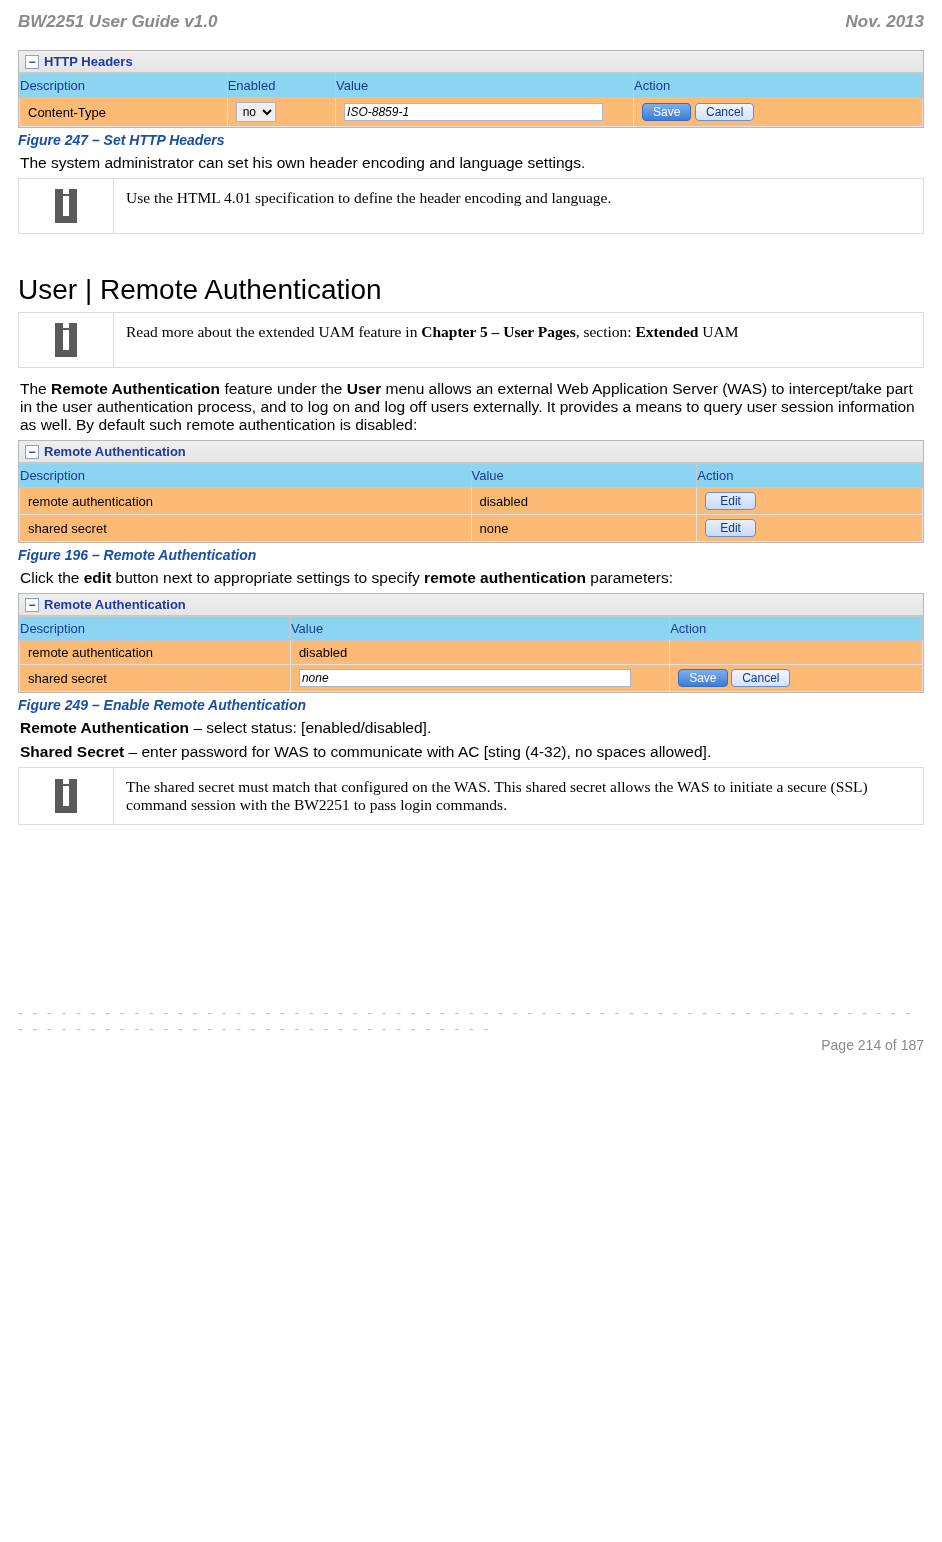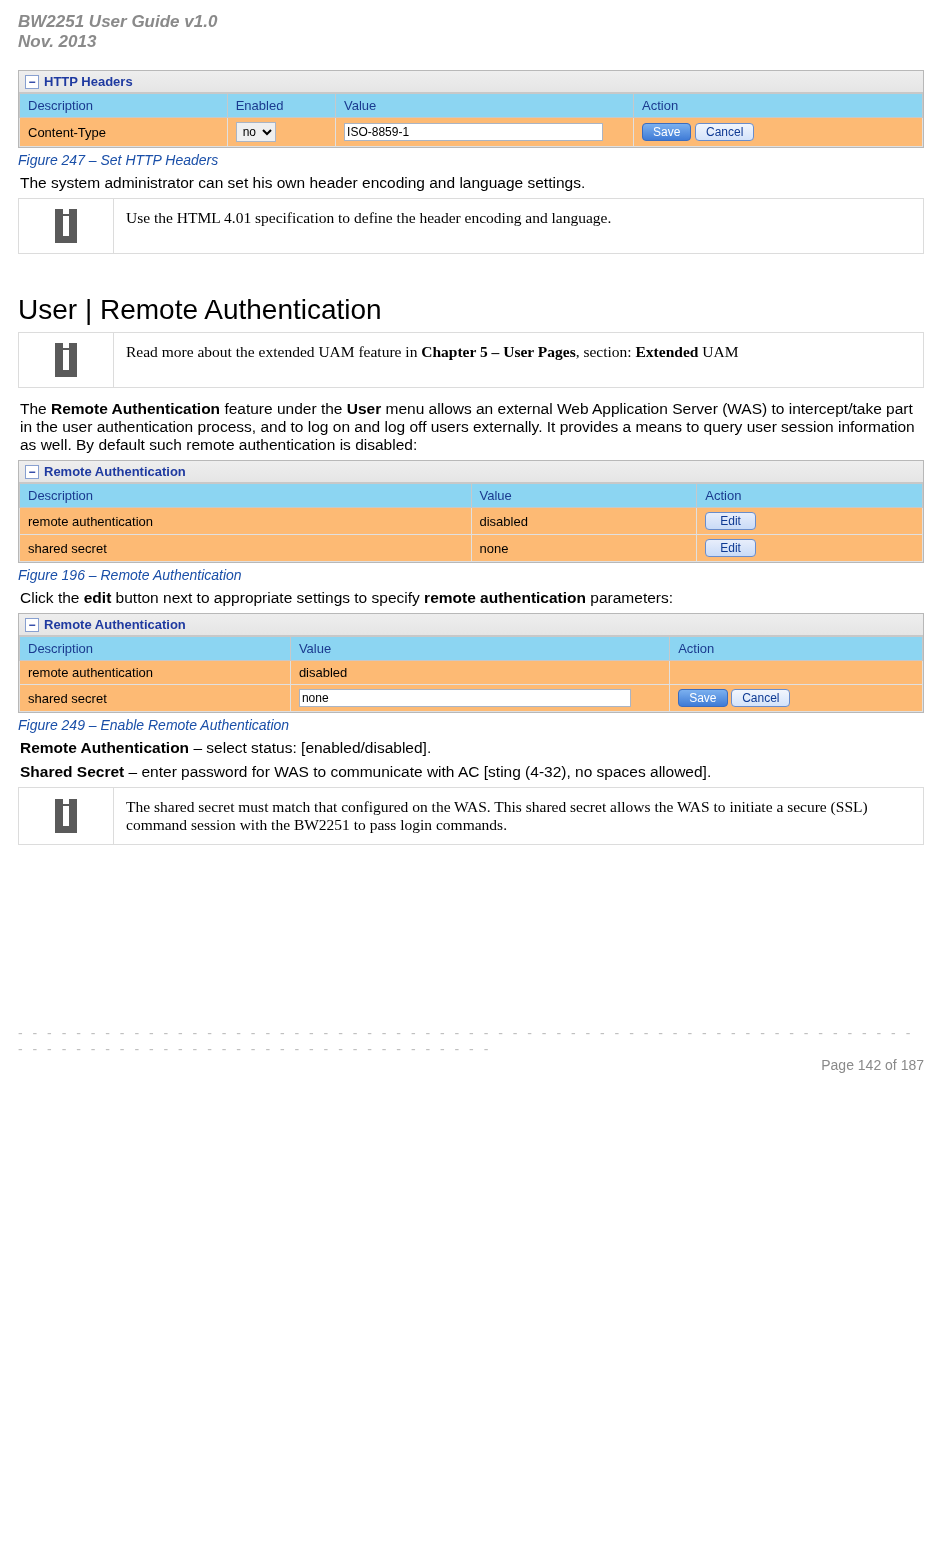--- a/index.html
+++ b/index.html
@@ -11,21 +11,20 @@
   }
   .page-header {
     display: flex;
     justify-content: space-between;
     color: #8a8a8a;
     font-style: italic;
     font-weight: bold;
     font-size: 17px;
     margin-bottom: 18px;
     font-family: Arial, sans-serif;
-    flex-direction: column;
   }
   .panel {
     border: 1px solid #b8b8b8;
     margin: 2px 0 4px 0;
   }
   .panel-titlebar {
     background: linear-gradient(#eeeeee,#e5e5e5);
     border-bottom: 1px solid #c8c8c8;
     padding: 3px 6px;
     font-size: 13px;
@@ -43,21 +42,21 @@
   }
   table.data {
     border-collapse: collapse;
     width: 100%;
   }
   table.data th {
     background: #8cd5f2;
     color: #1a3a8f;
     font-weight: normal;
     text-align: left;
-    padding: 4px 8px;
+    padding: 4px 0;
     font-size: 13px;
     border: 1px solid #c8c8c8;
   }
   table.data td {
     padding: 4px 8px;
     font-size: 13px;
     border: 1px solid #e0e0e0;
     background:#fdba74;
   }
   .btn {
@@ -76,26 +75,27 @@
   }
   .btn.edit {
     background:linear-gradient(#e8eefb,#c9dbf7);
     padding:1px 14px;
   }
   select.inline, input.inline {
     font-size:12px;
     border:1px solid #aab4c4;
     padding:1px 2px;
   }
-  input.inline { width: 90%; }
+  input.inline { width: 90%; font-style: italic; }
   .caption {
     font-style: italic;
     color: #1a4fa8;
     font-size: 14px;
     margin: 3px 0 6px 0;
+    font-weight: bold;
   }
   .body-text { margin: 6px 2px; }
   .info-table {
     border-collapse: collapse;
     width: 100%;
     margin: 6px 0 12px 0;
   }
   .info-table td {
     border: 1px solid #dcdcdc;
     padding: 10px 12px;
@@ -295,14 +295,14 @@
             <span></span>
           </span>
     </td>
     <td>The shared secret must match that configured on the WAS.  This shared secret allows the WAS to initiate a secure (SSL) command session with the BW2251 to pass login commands.</td>
   </tr>
 </tbody>
   </table>
 
 <div class="footer">
   <div class="dots">- - - - - - - - - - - - - - - - - - - - - - - - - - - - - - - - - - - - - - - - - - - - - - - - - - - - - - - - - - - - - - - - - - - - - - - - - - - - - - - - - - - - - - - - - - - - - - -</div>
-  <div>Page 142 of 187</div>
+  <div>Page 214 of 187</div>
 </div>
 
 </body></html>

